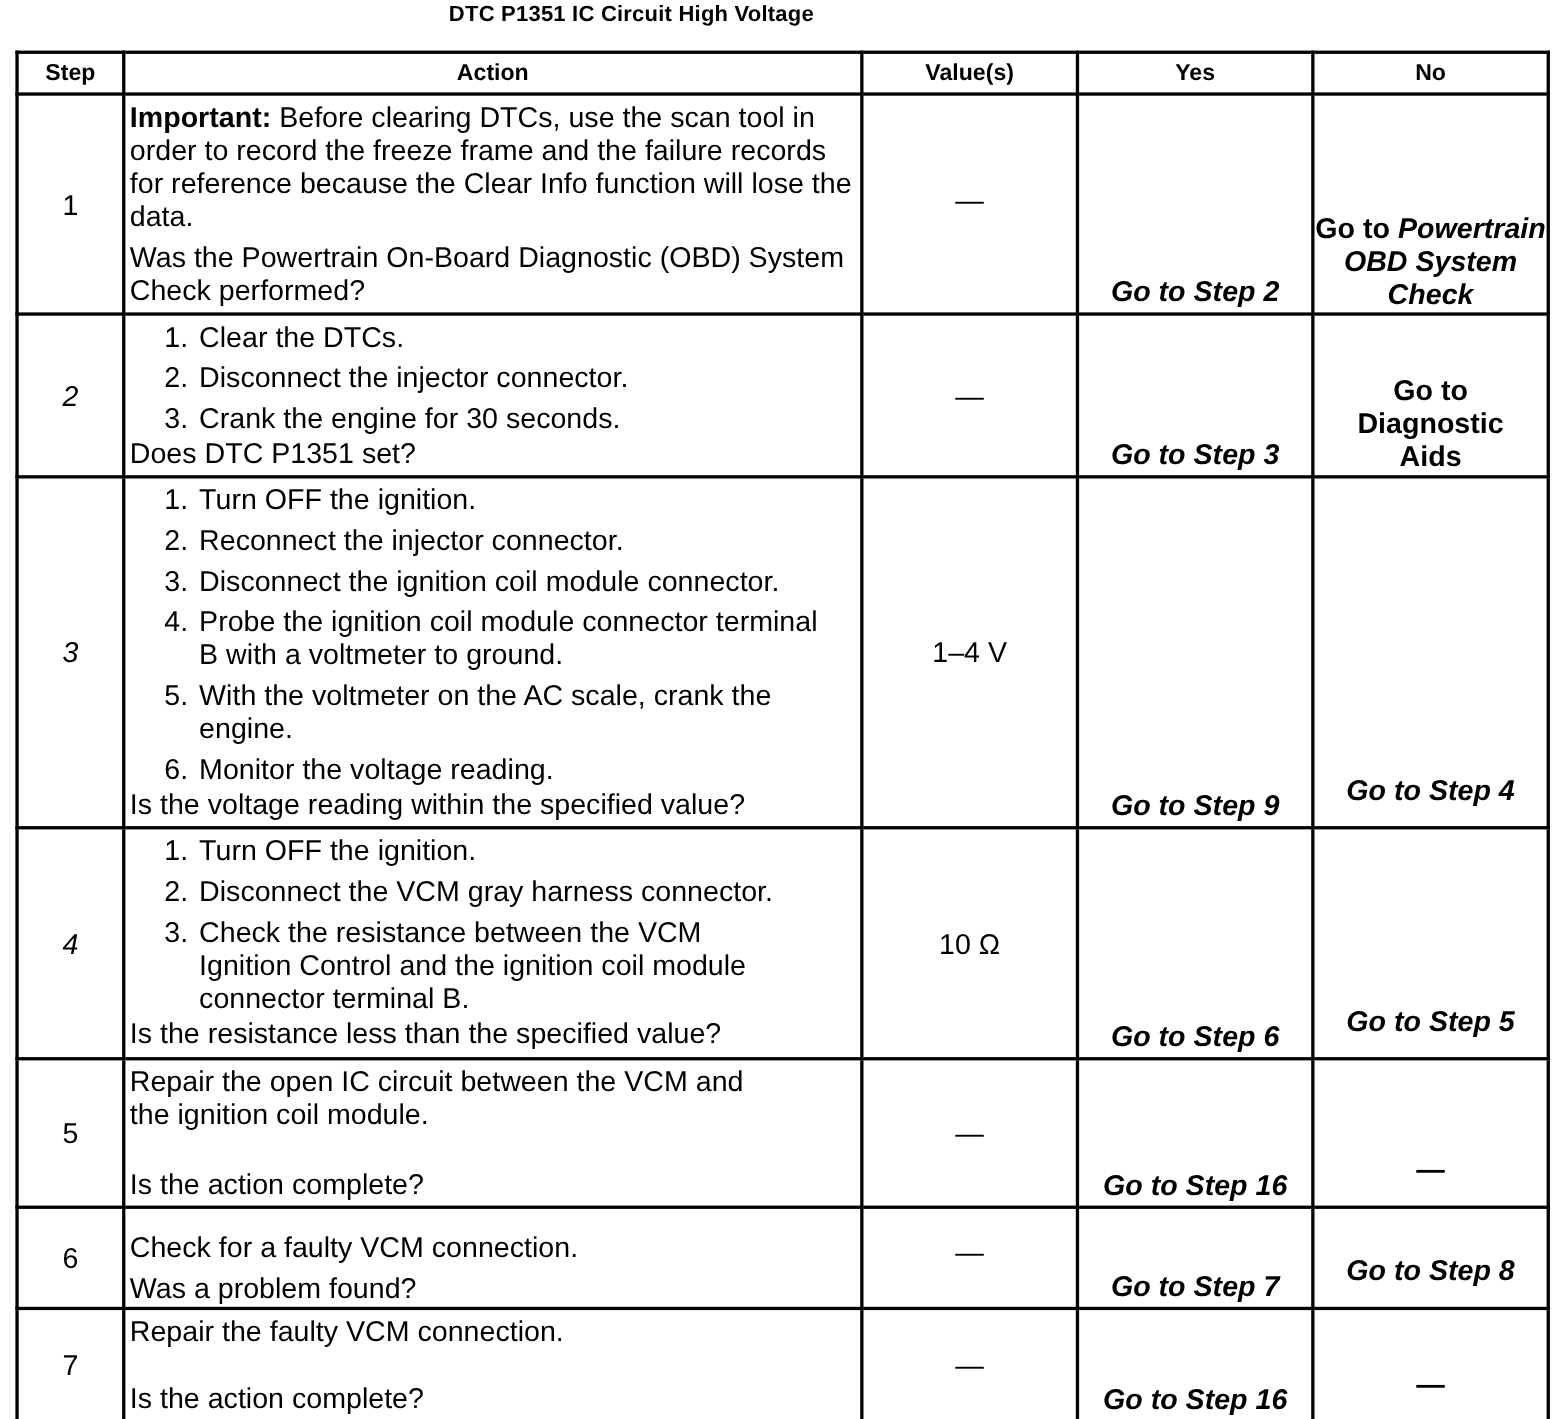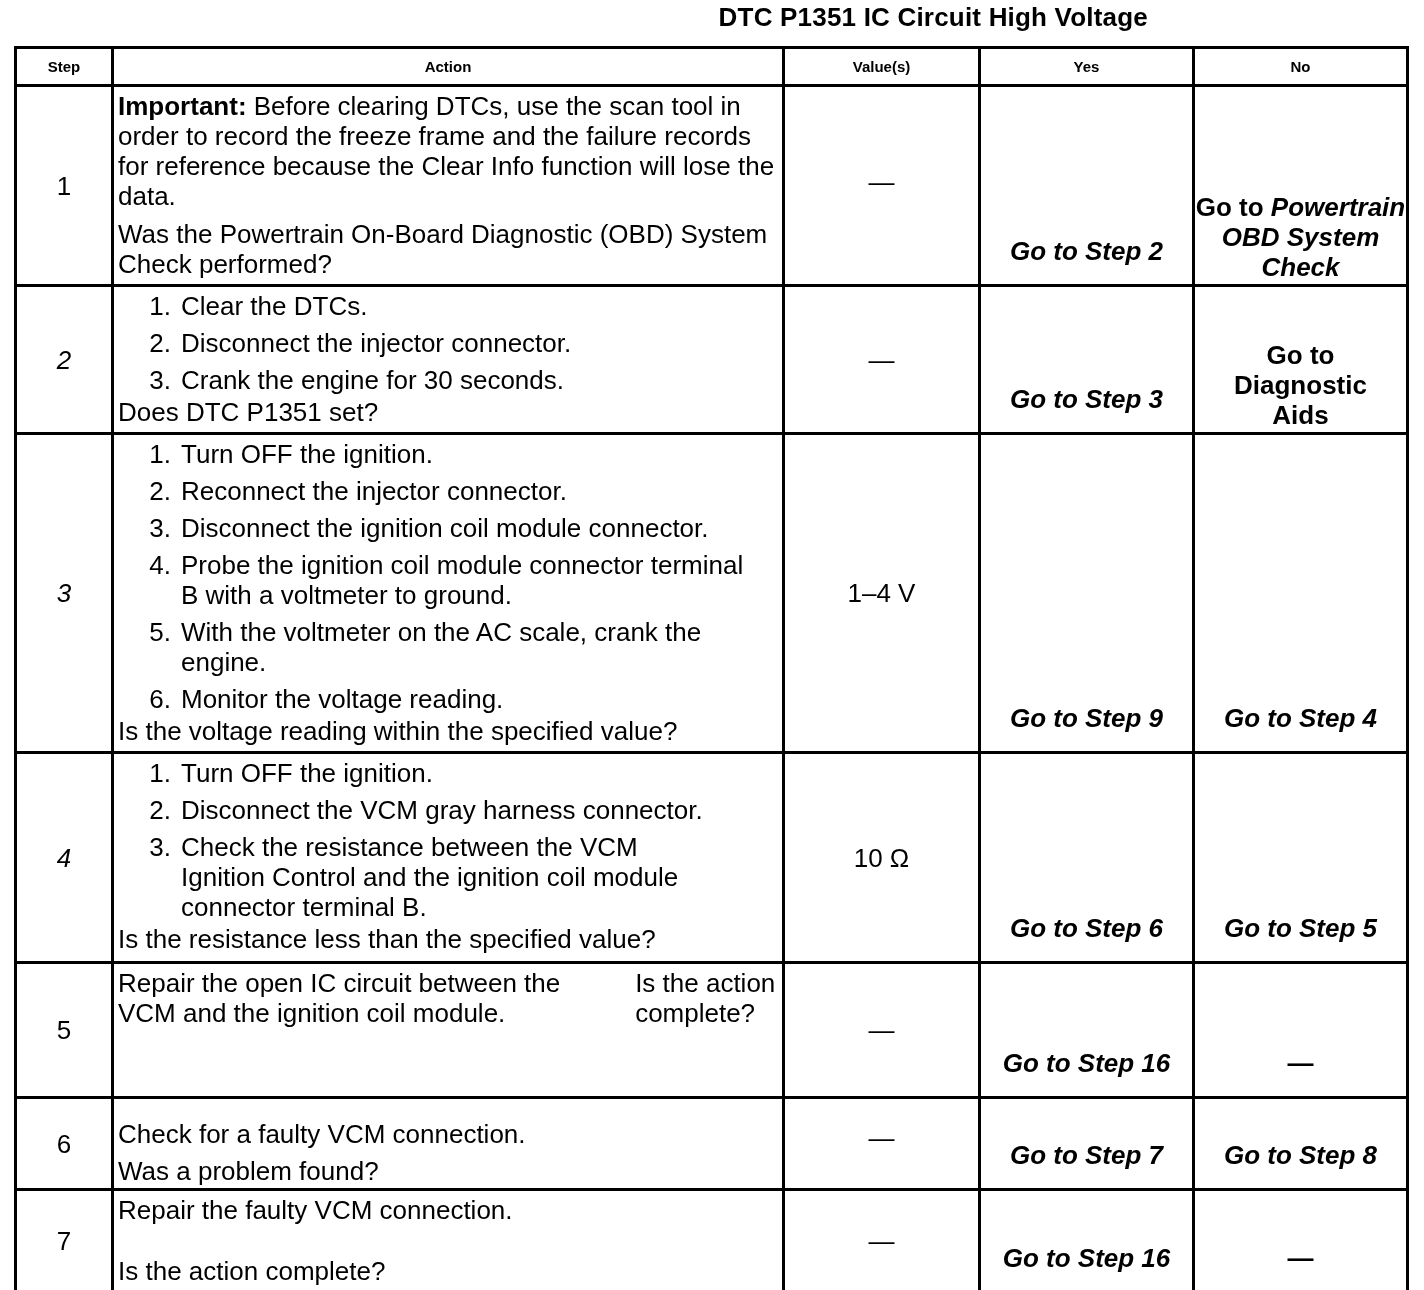--- a/index.html
+++ b/index.html
@@ -1,42 +1,42 @@
 <!DOCTYPE html>
 <html><head>
 <meta charset="utf-8">
 <style>
   html, body { margin:0; padding:0; background:#ffffff; }
   body { width:1424px; height:1290px; position:relative; overflow:hidden;
          font-family:"Liberation Sans", sans-serif; color:#000; }
-  .title { position:absolute; left:0; top:2px; width:1148px; text-align:right;
-           font-weight:bold; font-size:26px; letter-spacing:0.2px; }
+  .title { position:absolute; left:0; top:2px; width:1148px; text-align:center;
+           font-weight:bold; font-size:20px; letter-spacing:0.2px; }
   table { position:absolute; left:14px; top:46px; border-collapse:collapse;
           table-layout:fixed; width:1392px; }
   td, th { border:3px solid #000; padding:0; vertical-align:top; font-size:26px; line-height:30px; }
-  th { font-weight:bold; height:35px; text-align:center; vertical-align:middle; font-size:15px; }
+  th { font-weight:bold; height:35px; text-align:center; vertical-align:middle; font-size:21px; }
   col.c-step { width:97px; }
   col.c-action { width:671px; }
   col.c-value { width:196px; }
   col.c-yes { width:214px; }
   col.c-no { width:214px; }
   .cell-step { text-align:center; vertical-align:middle; }
   .cell-step.italic { font-style:italic; }
   .cell-value { text-align:center; vertical-align:middle; }
   .cell-yes, .cell-no { text-align:center; vertical-align:bottom; position:relative;font-weight:bold; }
   .italic { font-style:italic; }
   .action { padding:3px 4px 2px 4px; position:relative; height:100%; box-sizing:border-box; }
   .action p { margin:0; }
   .action .gap { height:8px; }
   ol.steps { list-style:none; margin:0; padding:0; }
   ol.steps li { display:flex; margin-bottom:7px; }
   ol.steps li .num { width:63px; text-align:right; padding-right:10px; flex:none; box-sizing:border-box; }
   ol.steps li .txt { flex:1; }
   .bottom-q { margin:0; }
-  .goto { padding-bottom:18px; }
+  .goto { padding-bottom:4px; }
   .no-cell-text { padding-bottom:18px; }
 </style>
 </head>
 <body>
 
 <div class="title">DTC P1351 IC Circuit High Voltage</div>
 
 <table>
   <colgroup>
     <col class="c-step">
@@ -174,21 +174,21 @@
           <div class="goto">Go to Step 6</div>
         </td>
       <td class="cell-no italic">
           <div class="no-cell-text">Go to Step 5</div>
         </td>
     </tr>
 
     <tr style="height:135px;">
       <td class="cell-step">5</td>
       <td>
-        <div class="action" style="padding-top:4px; height:129px; display:flex; justify-content:space-between;">
+        <div class="action" style="padding-top:4px; height:129px; display:flex; flex-direction:column; justify-content:space-between;">
           <p style="padding-right:70px;">Repair the open IC circuit between the VCM and the ignition coil module.</p>
           <p class="bottom-q">Is the action complete?</p>
         </div>
       </td>
       <td class="cell-value"><span>—</span></td>
       <td class="cell-yes italic">
           <div class="goto">Go to Step 16</div>
         </td>
       <td class="cell-no">
           <div class="no-cell-text">—</div>

